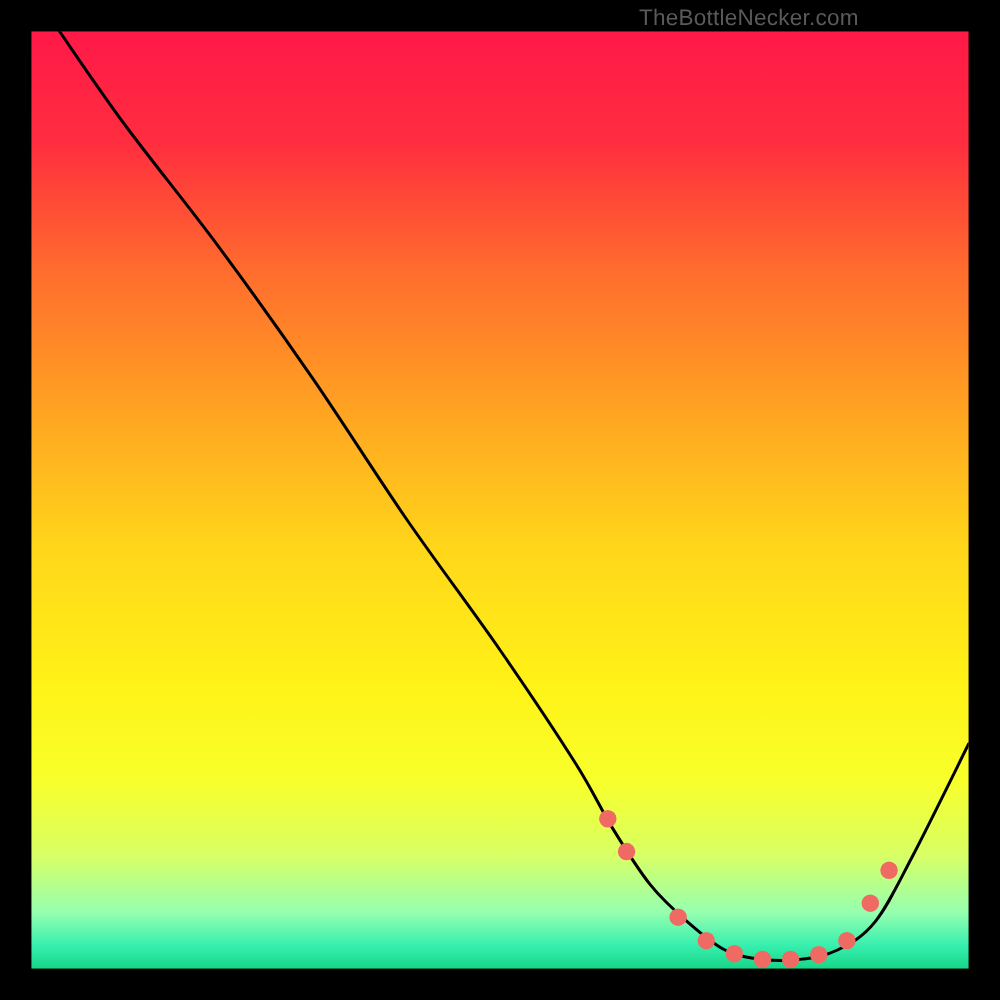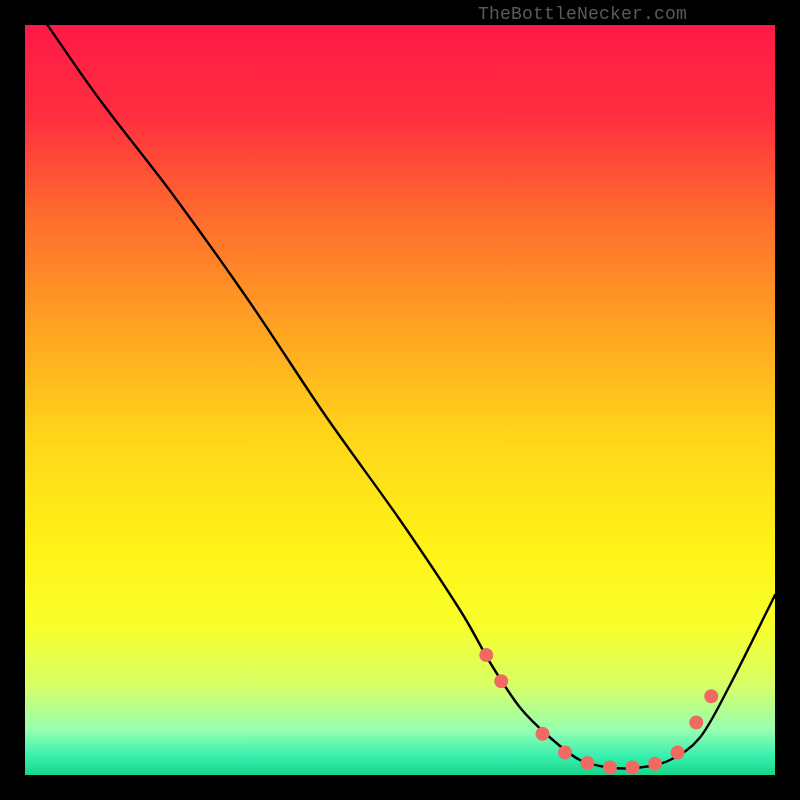--- a/index.html
+++ b/index.html
@@ -1,17 +1,17 @@
 <!DOCTYPE html>
 <html><head>
 <meta charset="utf-8">
 <style>
   * { margin: 0; padding: 0; box-sizing: border-box; }
   body { width: 800px; height: 800px; background: #000; position: relative; font-family: Arial, sans-serif; }
-  .frame { position: absolute; top: 0; left: 0; width: 712px; height: 800px; background: #000; font-family: Liberation Mono, monospace; }
+  .frame { position: absolute; top: 0; left: 0; width: 712px; height: 800px; background: #000; }
   .plot-area { position: absolute; top: 25px; left: 25px; width: 750px; height: 750px; }
   .gradient-bg { position: absolute; top: 0; left: 0; width: 100%; height: 100%; }
   .curve-svg { position: absolute; top: 0; left: 0; width: 100%; height: 100%; }
   .watermark { position: absolute; top: 4px; right: 25px; color: #5a5a5a; font-size: 18px; font-weight: 500; letter-spacing: 0.2px; }
 </style>
 </head>
 <body>
 
 <div class="frame">
   <div class="watermark">TheBottleNecker.com</div>

